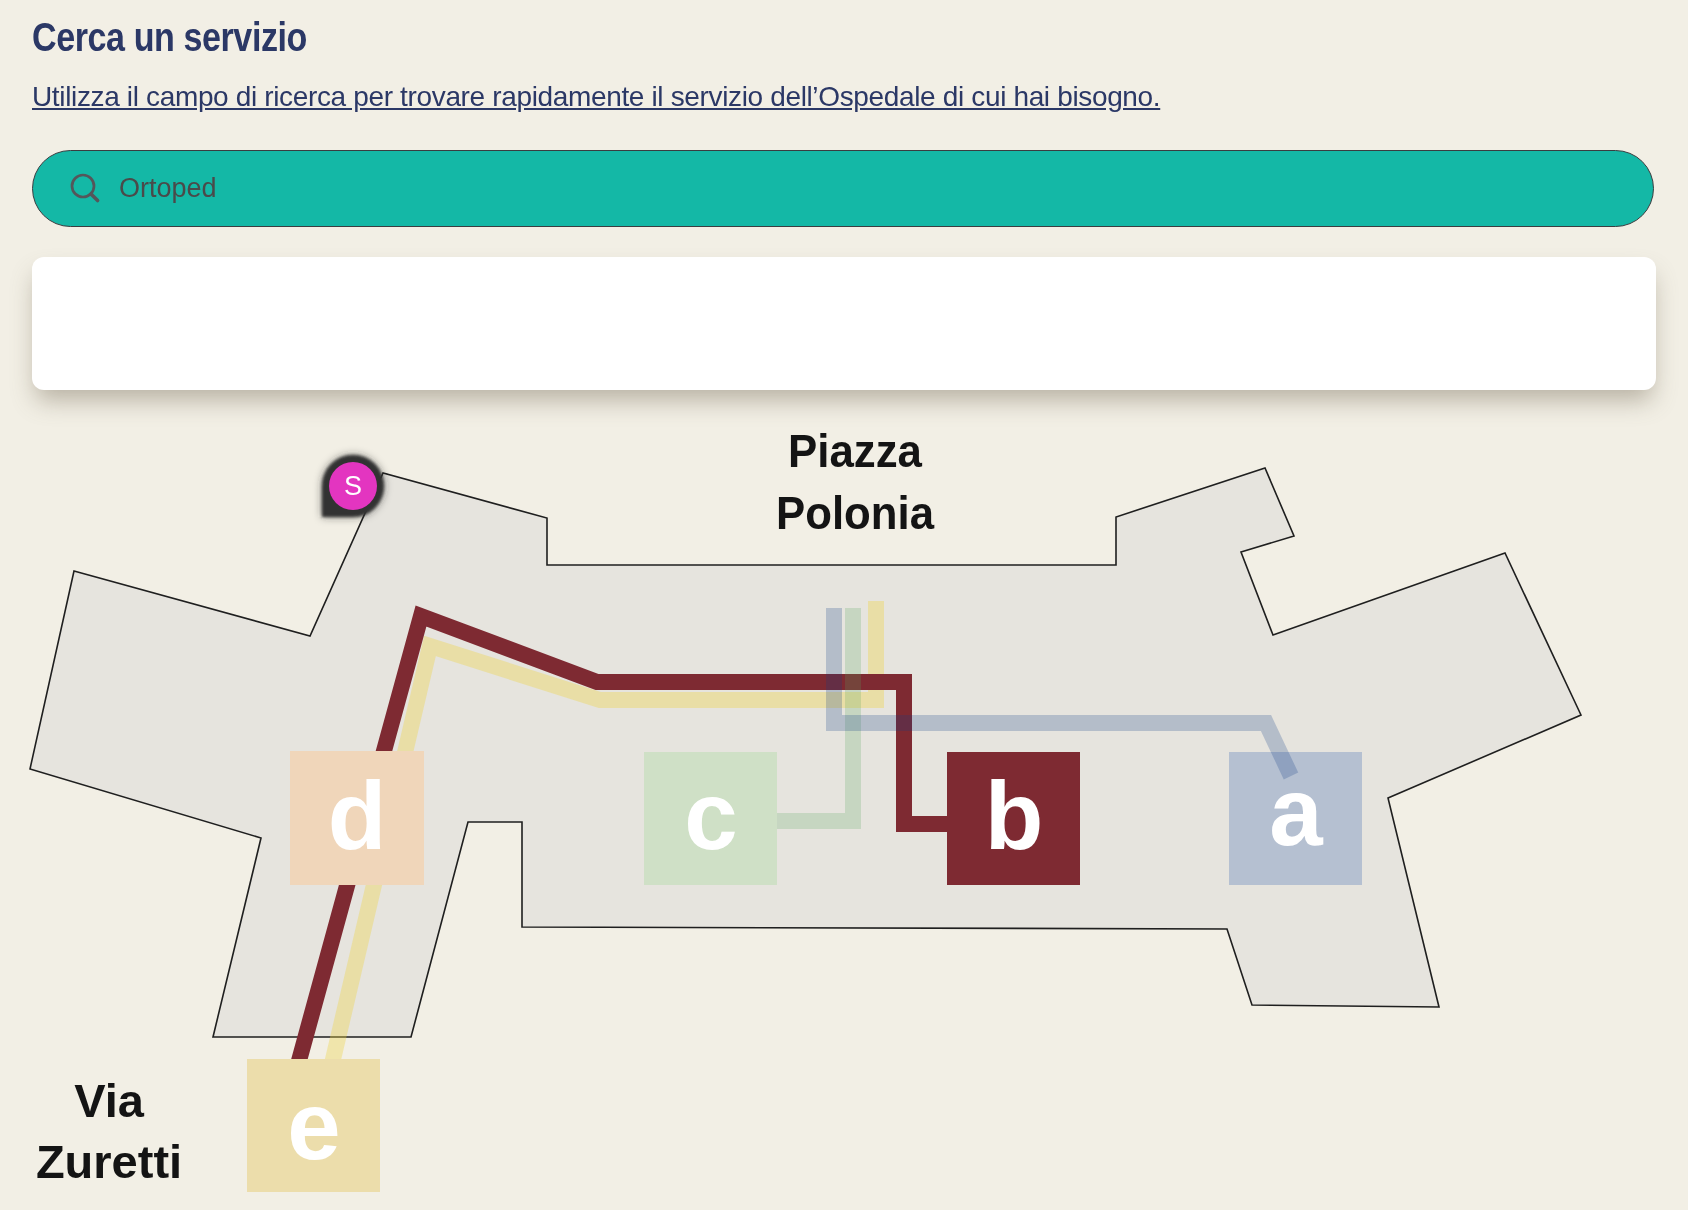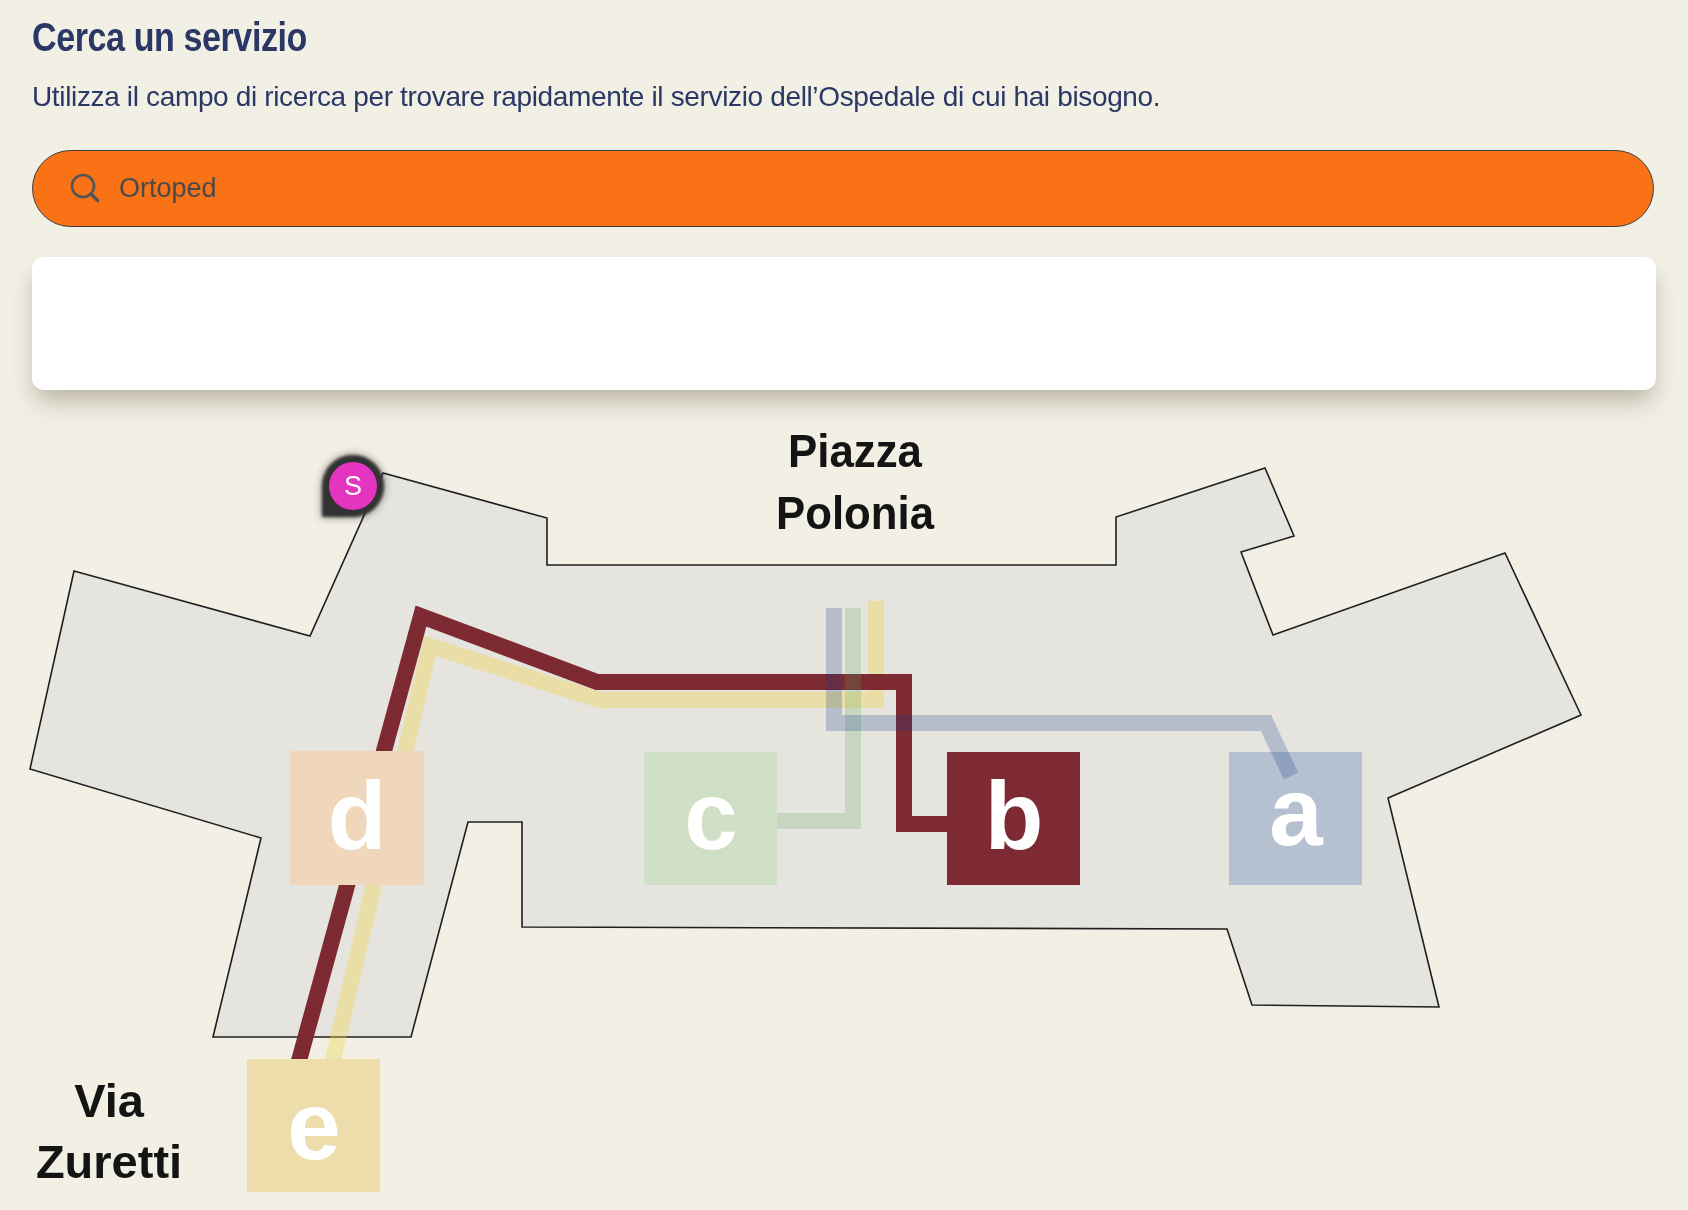--- a/index.html
+++ b/index.html
@@ -8,25 +8,25 @@
     width:1688px;height:1210px;position:relative;overflow:hidden;
     background:#f2efe5;
     font-family:"Liberation Sans",sans-serif;
   }
   h1.title{
     position:absolute;left:32px;top:13px;margin:0;
     font-size:40px;line-height:48px;font-weight:bold;color:#2b3866;letter-spacing:-0.5px;transform:scaleX(0.852);transform-origin:left center;white-space:nowrap;
   }
   p.sub{
     position:absolute;left:32px;top:80px;margin:0;
-    font-size:28px;line-height:34px;color:#2b3866;letter-spacing:-0.35px;white-space:nowrap;
+    font-size:28px;line-height:34px;color:#2b3866;letter-spacing:-0.35px;white-space:nowrap;text-decoration:underline;
   }
   .search{
     position:absolute;left:32px;top:150px;width:1622px;height:77px;box-sizing:border-box;
-    background:#f97316;border:1.5px solid #3a3d40;border-radius:40px;
+    background:#14b8a6;border:1.5px solid #3a3d40;border-radius:40px;
   }
   .search svg.mag{position:absolute;left:36px;top:21px;}
   .search .query{
     position:absolute;left:86px;top:22px;font-size:27px;color:#4a4a4a;letter-spacing:0;
   }
   .panel{
     position:absolute;left:32px;top:257px;width:1624px;height:133px;
     background:#ffffff;border-radius:12px;
     box-shadow:0 14px 24px -4px rgba(112,102,82,0.45);
   }

